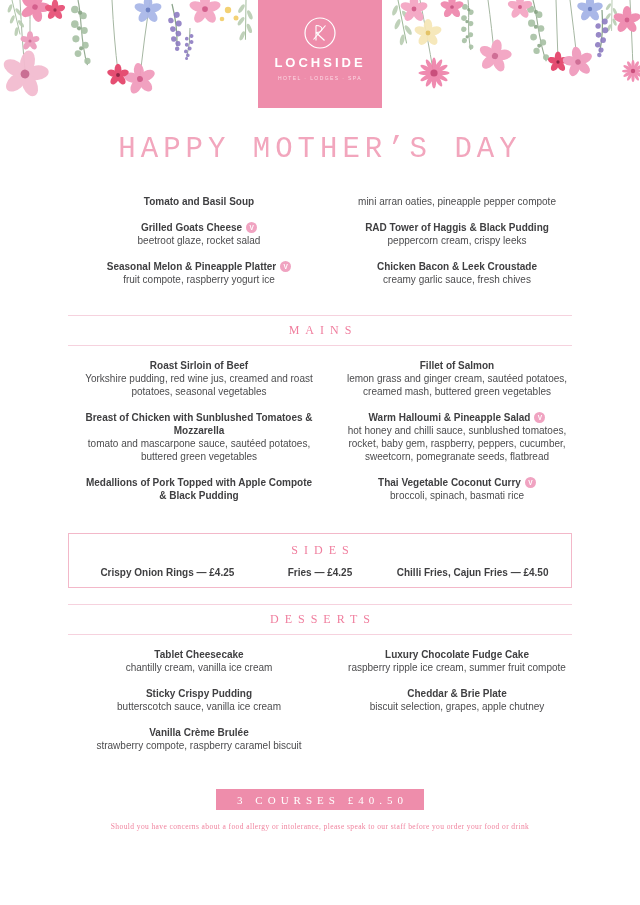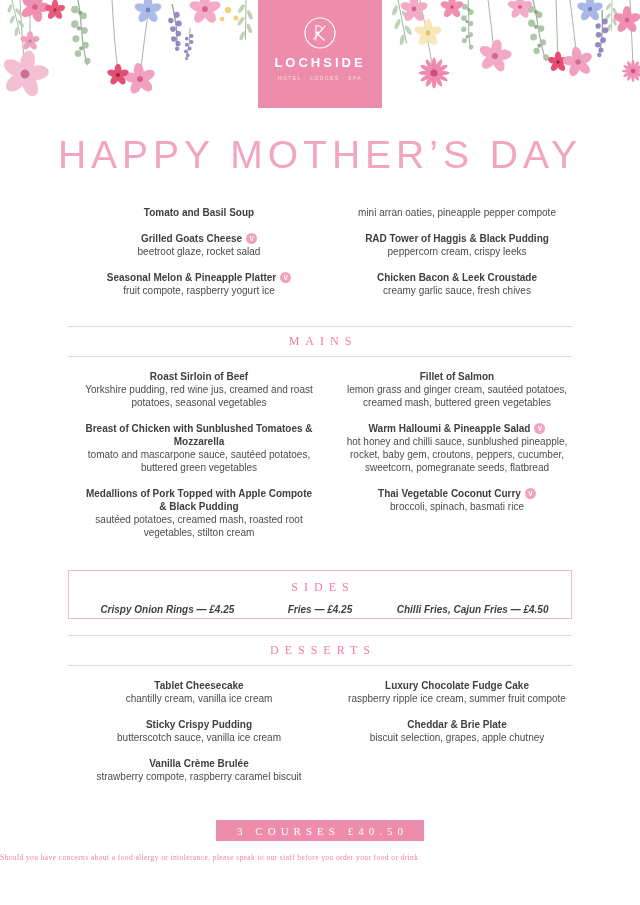--- a/index.html
+++ b/index.html
@@ -15,22 +15,22 @@
   .logo-block {
     position:absolute; top:0; left:258px; width:124px; height:108px;
     background:#ee8dab; display:flex; flex-direction:column; align-items:center;
     justify-content:flex-start; padding-top:16px;
   }
   .logo-mark { display:block; margin-bottom:5px; }
   .logo-name { color:#fff; font-weight:bold; font-size:13px; letter-spacing:3px; }
   .logo-tagline { color:#fbd9e4; font-size:5px; letter-spacing:1.4px; margin-top:5px; }
   
   .title {
-    text-align:center; font-family:Liberation Sans, sans-serif; font-weight:normal;
-    color:#f2a6bd; font-size:39px; letter-spacing:5px; margin:15px 0 8px;
+    text-align:center; font-family:Liberation Mono, monospace; font-weight:normal;
+    color:#f2a6bd; font-size:29px; letter-spacing:5px; margin:15px 0 8px;
   }
   
   .menu-section { margin:16px 68px 0; }
   .sec-head {
     border-top:1px solid #f6d2de; border-bottom:1px solid #f6d2de;
     text-align:center; padding:7px 0;
     font-family:"Liberation Serif", serif; color:#f07e9e;
     font-size:12px; letter-spacing:6px; text-indent:6px;
   }
   .cols { display:grid; grid-template-columns:1fr 1fr; column-gap:28px; padding-top:13px;margin-left:16px; }
@@ -38,36 +38,36 @@
   .item { margin-bottom:13px; }
   .item-name { font-weight:bold; font-size:10px; line-height:13px; }
   .item-desc { font-size:10px; line-height:13px; color:#4c4c4e; }
   .vbadge {
     display:inline-block; width:11px; height:11px; border-radius:50%;
     background:#f0a3c1; color:#fff; font-size:6.5px; line-height:11px;
     text-align:center; font-weight:bold; margin-left:4px; vertical-align:1px;
   }
   
   .sides-box {
-    margin:18px 68px 0; border:1px solid #f3b8c9; padding:9px 10px 3px;
+    margin:18px 68px 0; border:1px solid #f3b8c9; padding:9px 10px 9px;
   }
   .sides-head {
     text-align:center; font-family:"Liberation Serif", serif; color:#f07e9e;
     font-size:12px; letter-spacing:6px; text-indent:6px; margin-bottom:9px;
   }
-  .sides-row { display:grid; grid-template-columns:1.1fr .8fr 1.1fr;font-style:italic; }
+  .sides-row { display:grid; grid-template-columns:1.1fr .8fr 1.1fr; }
   .side-item { text-align:center; font-weight:bold; font-size:10px; }
   
   .offer-badge {
     display:table; margin:24px auto 0; background:#ee8dab; color:#fff;
     font-family:"Liberation Serif", serif; font-size:11px; letter-spacing:5px;
     text-indent:5px; padding:5px 16px 4px;
   }
   .allergy {
-    margin-top:12px; color:#f0849f;
+    margin-top:12px; text-align:center; color:#f0849f;
     font-family:"Liberation Serif", serif; font-size:7.5px; letter-spacing:.4px;
   }
 </style>
 </head>
 <body>
 
 <div class="page">
 
   <div class="header">
     <svg class="floral" width="640" height="118" viewBox="0 0 640 118">
@@ -299,31 +299,30 @@
         <div class="item">
           <div class="item-name">Roast Sirloin of Beef</div>
           <div class="item-desc">Yorkshire pudding, red wine jus, creamed and roast potatoes, seasonal vegetables</div>
         </div>
         <div class="item">
           <div class="item-name">Breast of Chicken with Sunblushed Tomatoes &amp; Mozzarella</div>
           <div class="item-desc">tomato and mascarpone sauce, sautéed potatoes, buttered green vegetables</div>
         </div>
         <div class="item">
           <div class="item-name">Medallions of Pork Topped with Apple Compote &amp; Black Pudding</div>
-          <div class="item-desc">sautéed potatoes, creamed mash, roasted root vegetables, stilton cream</div>
         </div>
       </div>
       <div class="col">
         <div class="item">
           <div class="item-name">Fillet of Salmon</div>
           <div class="item-desc">lemon grass and ginger cream, sautéed potatoes, creamed mash, buttered green vegetables</div>
         </div>
         <div class="item">
           <div class="item-name"><span>Warm Halloumi &amp; Pineapple Salad</span><span class="vbadge">V</span></div>
-          <div class="item-desc">hot honey and chilli sauce, sunblushed pineapple, rocket, baby gem, croutons, peppers, cucumber, sweetcorn, pomegranate seeds, flatbread</div>
+          <div class="item-desc">hot honey and chilli sauce, sunblushed tomatoes, rocket, baby gem, raspberry, peppers, cucumber, sweetcorn, pomegranate seeds, flatbread</div>
         </div>
         <div class="item">
           <div class="item-name"><span>Thai Vegetable Coconut Curry</span><span class="vbadge">V</span></div>
           <div class="item-desc">broccoli, spinach, basmati rice</div>
         </div>
       </div>
     </div>
   </section>
 
   <section class="sides-box">

